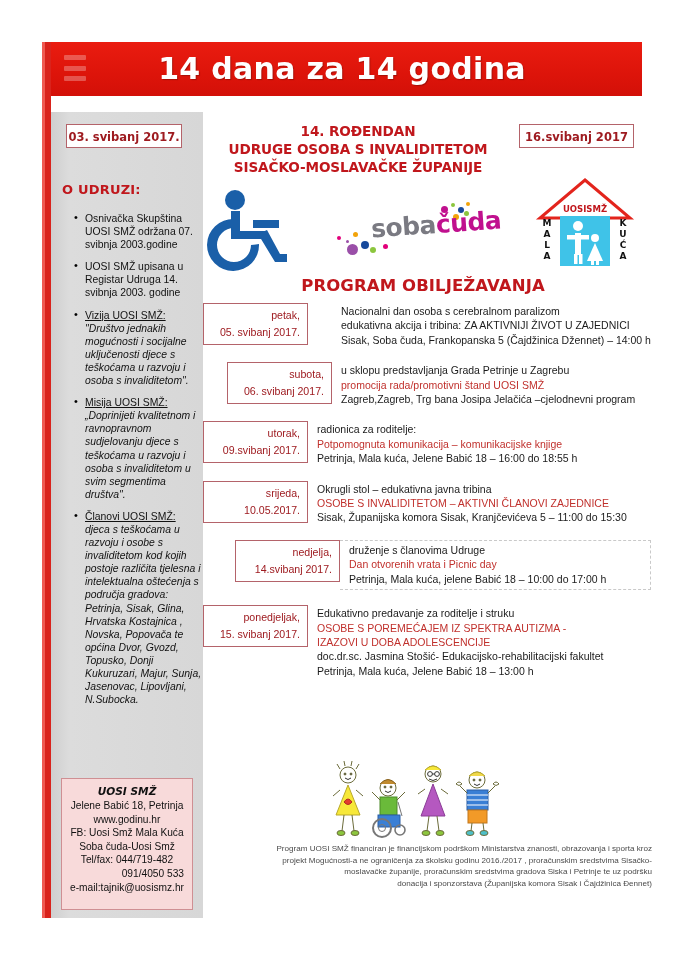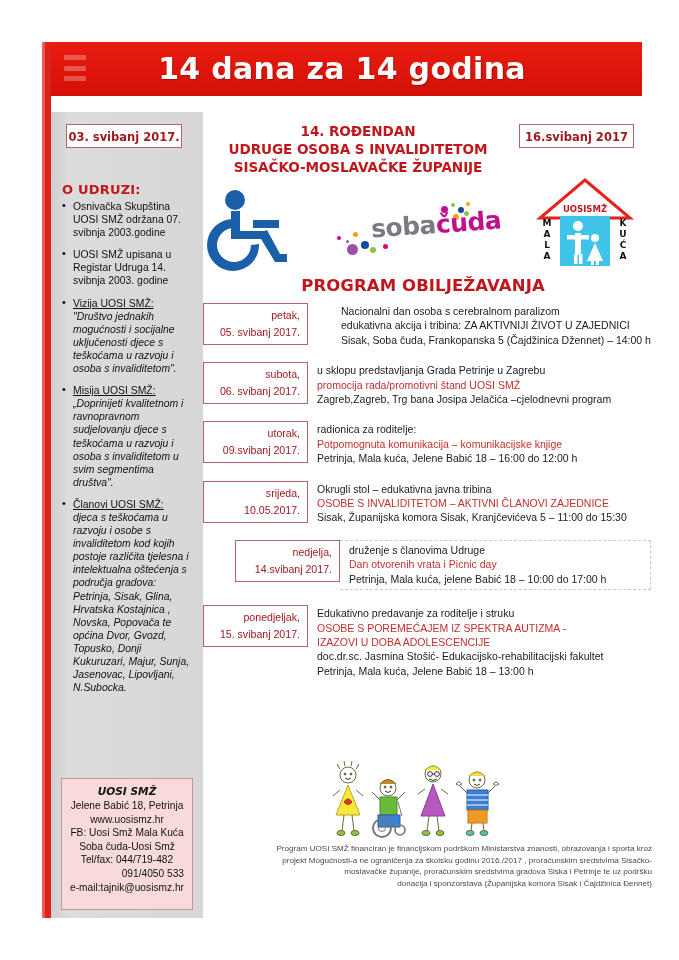--- a/index.html
+++ b/index.html
@@ -121,21 +121,21 @@
     font-weight: bold;
     font-size: 13px;
     font-family: "DejaVu Sans", sans-serif;
     letter-spacing: 0.2px;
   }
   .sb-list {
     position: absolute;
     left: 62px;
     top: 200px;
     width: 132px;
-    margin: 0;
+    margin: 12px;
     padding: 0;
     list-style: none;
   }
   .sb-list li {
     position: relative;
     padding-left: 11px;
     margin-bottom: 9px;
     font-size: 10.4px;
     line-height: 13.1px;
     color: #111111;
@@ -348,21 +348,21 @@
       <li><span>Osnivačka Skupština UOSI SMŽ održana 07. svibnja 2003.godine</span></li>
       <li><span>UOSI SMŽ upisana u Registar Udruga 14. svibnja 2003. godine</span></li>
       <li><span class="sb-lead">Vizija UOSI SMŽ:</span><br><span class="sb-italic">"Društvo jednakih mogućnosti i socijalne uključenosti djece s teškoćama u razvoju i osoba s invaliditetom".</span></li>
       <li><span class="sb-lead">Misija UOSI SMŽ:</span><br><span class="sb-italic">„Doprinijeti kvalitetnom i ravnopravnom sudjelovanju djece s teškoćama u razvoju i osoba s invaliditetom u svim segmentima društva".</span></li>
       <li><span class="sb-lead">Članovi UOSI SMŽ:</span><br><span class="sb-italic">djeca s teškoćama u razvoju i osobe s invaliditetom kod kojih postoje različita tjelesna i intelektualna oštećenja s područja gradova: Petrinja, Sisak, Glina, Hrvatska Kostajnica , Novska, Popovača te općina Dvor, Gvozd, Topusko, Donji Kukuruzari, Majur, Sunja, Jasenovac, Lipovljani, N.Subocka.</span></li>
     </ul>
 
   <div class="contact-box">
     <div class="contact-title">UOSI SMŽ</div>
     <div class="contact-line">Jelene Babić 18, Petrinja</div>
-    <div class="contact-line">www.uosismz.hr</div>
+    <div class="contact-line">www.godinu.hr</div>
     <div class="contact-line">FB: Uosi Smž Mala Kuća</div>
     <div class="contact-line">Soba čuda-Uosi Smž</div>
     <div class="contact-line">Tel/fax: 044/719-482</div>
     <div class="contact-line right-align">091/4050 533</div>
     <div class="contact-line">e-mail:tajnik@uosismz.hr</div>
   </div>
 
   <div class="main-title">
     <div>14. ROĐENDAN</div>
     <div>UDRUGE OSOBA S INVALIDITETOM</div>
@@ -429,40 +429,40 @@
         <div class="prow-date">
           <div>petak,</div>
           <div>05. svibanj 2017.</div>
         </div>
         <div class="prow-body">
           <div class="ln">Nacionalni dan osoba s cerebralnom paralizom</div>
           <div class="ln"><span>edukativna akcija i tribina:  </span><span class="hl">ZA AKTIVNIJI ŽIVOT U ZAJEDNICI</span></div>
           <div class="ln">Sisak, Soba čuda, Frankopanska 5 (Čajdžinica Džennet) – 14:00 h</div>
         </div>
       </div>
-      <div class="prow" style="margin-bottom: 15px;">
+      <div class="prow" style="margin-bottom: 15px; margin-left: 24px;">
         <div class="prow-date">
           <div>subota,</div>
           <div>06. svibanj 2017.</div>
         </div>
         <div class="prow-body">
           <div class="ln">u sklopu predstavljanja Grada Petrinje u Zagrebu</div>
           <div class="ln hl">promocija rada/promotivni štand  UOSI SMŽ</div>
           <div class="ln">Zagreb,Zagreb, Trg bana Josipa Jelačića –cjelodnevni program</div>
         </div>
       </div>
       <div class="prow" style="margin-bottom: 15px;">
         <div class="prow-date">
           <div>utorak,</div>
           <div>09.svibanj 2017.</div>
         </div>
         <div class="prow-body">
           <div class="ln">radionica za roditelje:</div>
           <div class="ln hl">Potpomognuta komunikacija – komunikacijske knjige</div>
-          <div class="ln">Petrinja, Mala kuća,  Jelene Babić 18 – 16:00 do 12:00 h</div>
+          <div class="ln">Petrinja, Mala kuća,  Jelene Babić 18 – 16:00 do 18:55 h</div>
         </div>
       </div>
       <div class="prow" style="margin-bottom: 15px;">
         <div class="prow-date">
           <div>srijeda,</div>
           <div>10.05.2017.</div>
         </div>
         <div class="prow-body">
           <div class="ln">Okrugli stol – edukativna javna tribina</div>
           <div class="ln hl">OSOBE S INVALIDITETOM – AKTIVNI ČLANOVI ZAJEDNICE</div>

